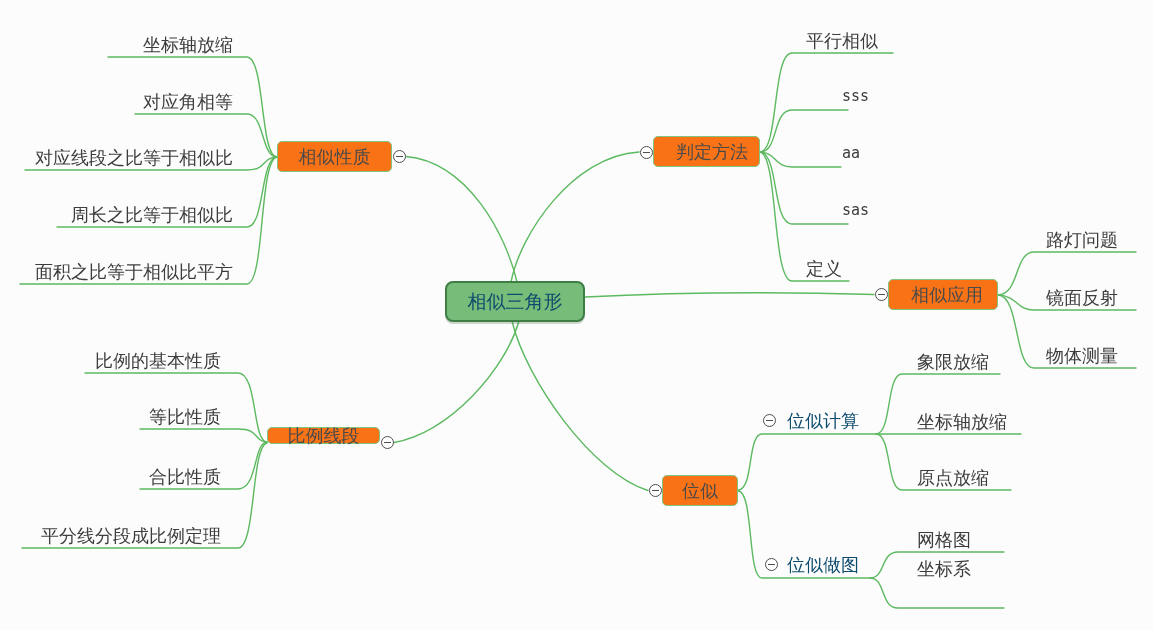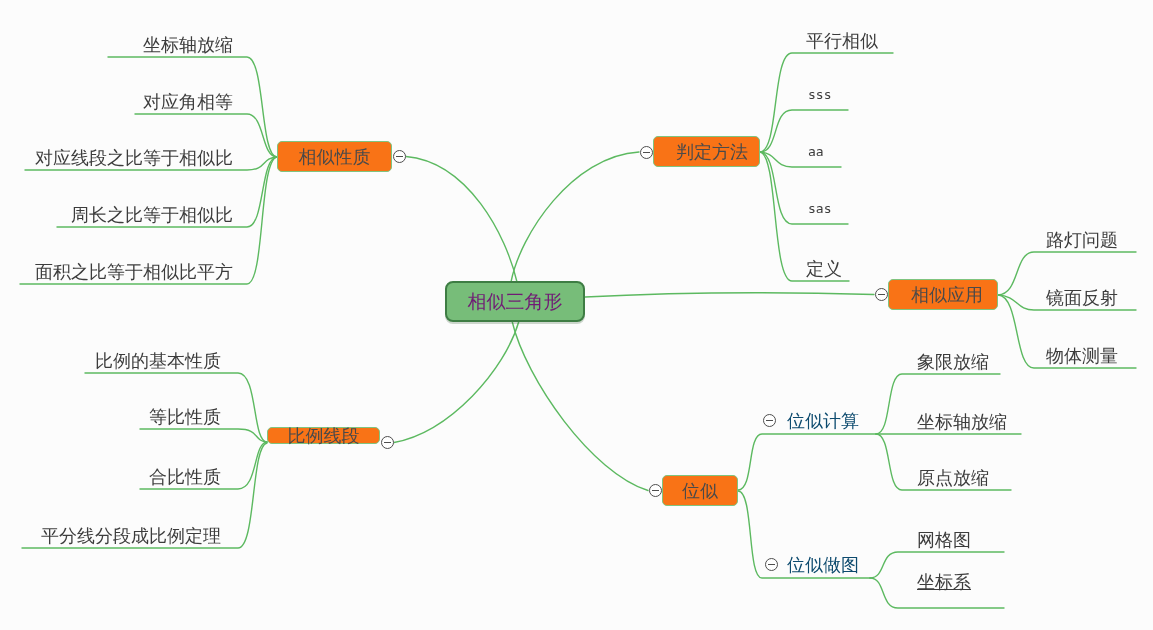--- a/index.html
+++ b/index.html
@@ -8,36 +8,36 @@
     background:#fcfcfc;
     font-family:"Liberation Sans","DejaVu Sans",sans-serif;
   }
   #canvas{position:absolute;left:0;top:0;width:1153px;height:630px;}
   svg.wires{position:absolute;left:0;top:0;pointer-events:none;}
   svg.wires path{fill:none;stroke:#5cb960;stroke-width:1.4;stroke-linecap:round;}
 
   .root{
     position:absolute;box-sizing:border-box;
     background:#77bd79;border:2px solid #3e7d44;border-radius:8px;
-    color:#701a75;font-size:19px;text-align:center;
+    color:#0c4a6e;font-size:19px;text-align:center;
     box-shadow:0 2px 0 rgba(60,100,60,.25);
     display:flex;align-items:center;justify-content:center;
     white-space:nowrap;cursor:default;
   }
   .topic{
     position:absolute;box-sizing:border-box;
     background:#f97316;border:1px solid #7fc47f;border-radius:5px;
     color:#4a4a4a;font-size:18px;text-align:center;
     display:flex;align-items:center;justify-content:center;
     white-space:nowrap;cursor:default;
   }
   .leaf{
     position:absolute;font-size:18px;color:#3c3c3c;white-space:nowrap;cursor:default;
   }
-  .leaf.latin{font-family:"DejaVu Sans Mono","Liberation Mono",monospace;font-size:13px;}
+  .leaf.latin{font-family:"DejaVu Sans Mono","Liberation Mono",monospace;font-size:15px;margin-left:34px;}
   .subtopic{
     position:absolute;font-size:18px;color:#0c4a6e;white-space:nowrap;cursor:default;
   }
   .collapse{
     position:absolute;width:13px;height:13px;box-sizing:border-box;
     border:1px solid #4e4e4e;border-radius:50%;background:#ffffff;
     cursor:pointer;z-index:3;
   }
   .collapse::after{
     content:"";position:absolute;left:2px;right:2px;top:50%;
@@ -127,15 +127,15 @@
   <div class="leaf" style="right:932px;top:524px;">平分线分段成比例定理</div>
 
   <div class="subtopic" style="left:787px;top:409px;">位似计算</div>
   <div class="subtopic" style="left:787px;top:553px;">位似做图</div>
 
   <div class="leaf" style="left:917px;top:350px;">象限放缩</div>
   <div class="leaf" style="left:917px;top:410px;">坐标轴放缩</div>
   <div class="leaf" style="left:917px;top:466px;">原点放缩</div>
 
   <div class="leaf" style="left:917px;top:528px;">网格图</div>
-  <div class="leaf" style="left:917px;top:570px;text-decoration:underline;">坐标系</div>
+  <div class="leaf" style="left:917px;top:557px;">坐标系</div>
 
 </div>
 
 </body></html>

